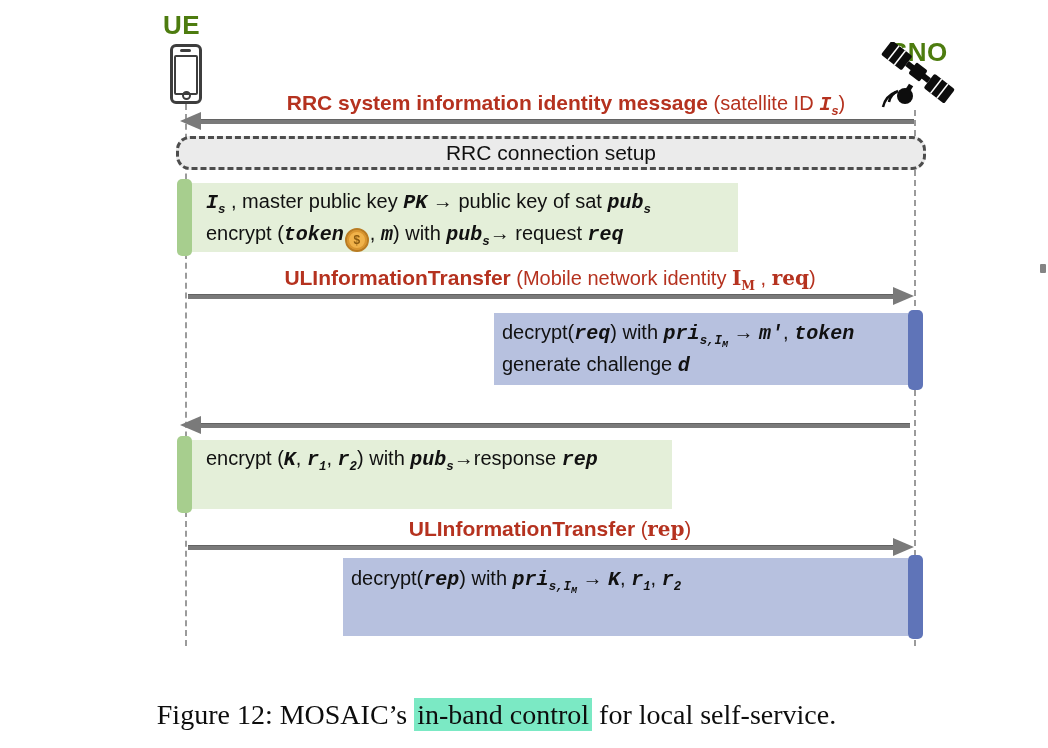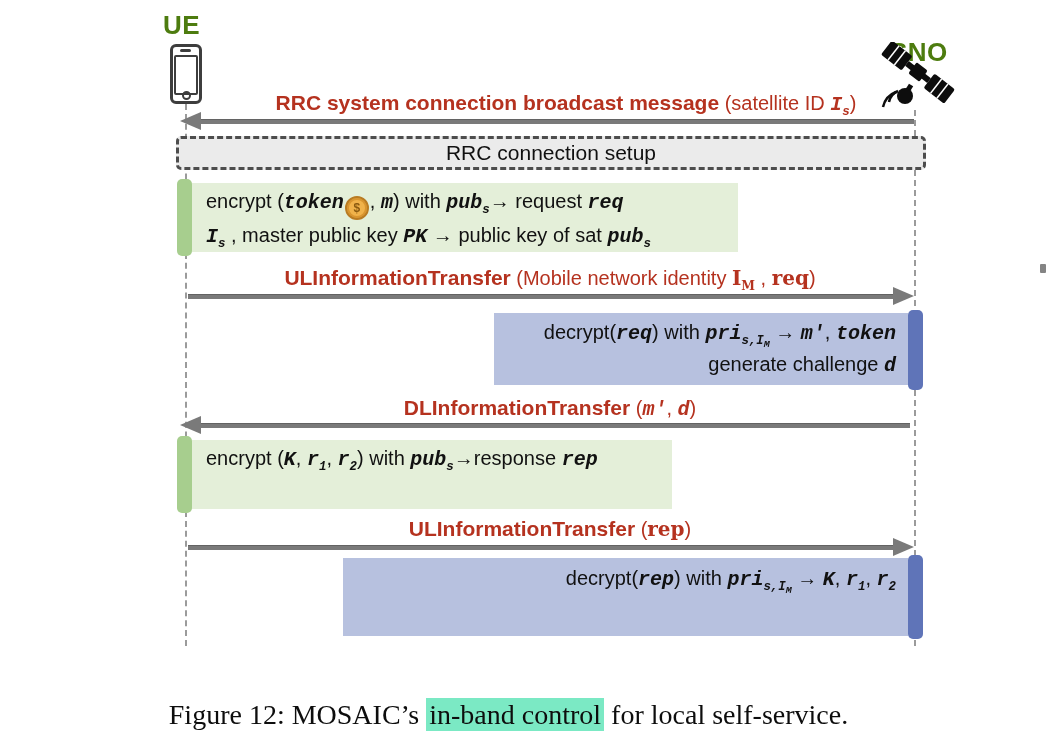--- a/index.html
+++ b/index.html
@@ -25,48 +25,48 @@
   .mu{font-family:"DejaVu Serif",serif;font-style:normal;font-weight:bold;}
   sub{font-size:0.62em;line-height:0;}
   sub sub{font-size:0.8em;}
 
   .arrow-line{position:absolute;height:4px;background:#7a7a7a;z-index:1;border-top:1px solid #636363;}
   .head-left{position:absolute;width:0;height:0;border-top:9px solid transparent;border-bottom:9px solid transparent;border-right:21px solid #7a7a7a;z-index:1;}
   .head-right{position:absolute;width:0;height:0;border-top:9px solid transparent;border-bottom:9px solid transparent;border-left:21px solid #7a7a7a;z-index:1;}
 
   
   .setup-box{position:absolute;left:176px;top:136px;width:744px;height:28px;background:#ebebeb;
-             border:3px dashed #4d4d4d;border-radius:5px;text-align:center;font-size:21px;line-height:28px;z-index:2;}
+             border:3px dashed #4d4d4d;border-radius:14px;text-align:center;font-size:21px;line-height:28px;z-index:2;}
   .service-box{position:absolute;left:176px;top:644px;width:742px;height:32px;background:#fff;
                border:3px solid #2f3d5c;border-radius:10px;text-align:center;font-size:23px;line-height:32px;z-index:3;}
 
   
   .note{position:absolute;font-size:20px;line-height:31px;z-index:2;white-space:nowrap;}
   .note-g{background:#e4efd9;text-align:left;padding:3px 10px 3px 14px;}
-  .note-b{background:#b7c1df;text-align:right;padding:4px 12px 4px 8px;}
+  .note-b{background:#b7c1df;padding:4px 12px 4px 8px;}
   .bar{position:absolute;width:15px;border-radius:5px;z-index:3;}
   .bar-g{background:#a7ce8e;}
   .bar-b{background:#5f74b8;}
 
   
   .coin{display:inline-block;width:20px;height:20px;border-radius:50%;background:#f0b24a;border:2px solid #b97b22;
         box-shadow:inset 0 0 0 2px #d9952f;text-align:center;font-size:12px;line-height:20px;font-weight:bold;color:#8a5a10;vertical-align:-4px;margin:0 1px;}
   .mag{display:inline-block;position:relative;width:26px;height:26px;vertical-align:-7px;margin-right:5px;}
   .mag .lens{position:absolute;left:0;top:0;width:15px;height:15px;border:3px solid #5588bb;border-radius:50%;background:#cfeefc;}
   .mag .handle{position:absolute;left:16px;top:15px;width:5px;height:11px;background:#d2556b;border:1px solid #9c3448;border-radius:3px;transform:rotate(-45deg);}
   .agree{display:inline-block;position:relative;width:40px;height:34px;vertical-align:-10px;margin-left:4px;}
   .agree .clip{position:absolute;right:2px;top:2px;width:22px;height:28px;background:#f4f6fa;border:2px solid #5a6b8c;border-radius:3px;}
   .agree .cliptab{position:absolute;right:9px;top:-3px;width:11px;height:6px;background:#cc4f3d;border-radius:2px;z-index:2;}
   .agree .lines{position:absolute;right:6px;top:8px;width:15px;height:17px;
                 background:repeating-linear-gradient(#7c8aa5 0 2px,transparent 2px 6px);}
   .agree .hand{position:absolute;left:0;bottom:-2px;width:21px;height:21px;background:#4fb287;border-radius:50%;z-index:3;}
   .agree .hand::before{content:"";position:absolute;left:3px;top:8px;width:14px;height:6px;background:#e8b04b;border-radius:3px;transform:rotate(-18deg);}
 
   
-  .caption{position:absolute;left:16px;top:699px;width:985px;text-align:center;
+  .caption{position:absolute;left:4px;top:699px;width:985px;text-align:center;
            font-family:"Liberation Serif","DejaVu Serif",serif;font-size:28px;color:#0d0d0d;z-index:2;}
   .hl{background:#7be9c4;padding:1px 3px;}
 
   .stray{position:absolute;left:1040px;top:264px;width:6px;height:9px;background:#6f6f6f;border-radius:1px;opacity:.85;z-index:1;}
 </style>
 </head>
 <body>
 
 <div class="canvas">
 
@@ -96,58 +96,55 @@
       </g>
       <rect x="32" y="42" width="5" height="11" fill="#0d0d0d" transform="rotate(32 34 47)"></rect>
       <circle cx="31" cy="54" r="8" fill="#0d0d0d"></circle>
       <path d="M15 60 a15 15 0 0 1 9 -11" stroke="#0d0d0d" stroke-width="2.5" fill="none"></path>
       <path d="M9 65 a21 21 0 0 1 13 -15" stroke="#0d0d0d" stroke-width="2.5" fill="none"></path>
     </svg>
   </div>
   <div class="lifeline" style="left:914px;top:110px;height:536px;"></div>
 
   <div class="msg" style="top:91px;left:196px;width:740px;">
-    <span class="b">RRC system connection broadcast message</span><span> (satellite ID </span><span class="m"><span>I</span><sub><span>s</span></sub></span><span>)</span>
+    <span class="b">RRC system information identity message</span><span> (satellite ID </span><span class="m"><span>I</span><sub><span>s</span></sub></span><span>)</span>
   </div>
   <div class="arrow-line" style="left:198px;top:119px;width:716px;"></div>
   <div class="head-left" style="left:180px;top:112px;"></div>
 
   <div class="setup-box">
     <span>RRC connection setup</span>
   </div>
 
   <div class="bar bar-g" style="left:177px;top:179px;height:77px;"></div>
   <div class="note note-g" style="left:192px;top:183px;width:522px;height:63px;">
     <div>
-      <span>encrypt (</span><span class="m">token</span><span class="coin">$</span><span>, </span><span class="m">m</span><span>) with </span><span class="m"><span>pub</span><sub><span>s</span></sub></span><span>→ request </span><span class="m">req</span>
+      <span class="m"><span>I</span><sub><span>s</span></sub></span><span> , master public key </span><span class="m">PK</span><span> → public key of sat </span><span class="m"><span>pub</span><sub><span>s</span></sub></span>
     </div>
     <div>
-      <span class="m"><span>I</span><sub><span>s</span></sub></span><span> , master public key </span><span class="m">PK</span><span> → public key of sat </span><span class="m"><span>pub</span><sub><span>s</span></sub></span>
+      <span>encrypt (</span><span class="m">token</span><span class="coin">$</span><span>, </span><span class="m">m</span><span>) with </span><span class="m"><span>pub</span><sub><span>s</span></sub></span><span>→ request </span><span class="m">req</span>
     </div>
   </div>
 
   <div class="msg" style="top:266px;">
     <span class="b">ULInformationTransfer</span><span> (Mobile network identity </span><span class="mu"><span>I</span><sub><span>M</span></sub></span><span> , </span><span class="mu">req</span><span>)</span>
   </div>
   <div class="arrow-line" style="left:188px;top:294px;width:706px;"></div>
   <div class="head-right" style="left:893px;top:287px;"></div>
 
   <div class="note note-b" style="left:494px;top:313px;width:394px;height:64px;">
     <div>
       <span>decrypt(</span><span class="m">req</span><span>) with </span><span class="m"><span>pri</span><sub><span>s,I</span><sub><span>M</span></sub></sub></span><span> → </span><span class="m">m′</span><span>,  </span><span class="m">token</span>
     </div>
     <div>
       <span>generate challenge </span><span class="m">d</span>
     </div>
   </div>
   <div class="bar bar-b" style="left:908px;top:310px;height:80px;"></div>
 
-  <div class="msg" style="top:396px;">
-    <span class="b">DLInformationTransfer</span><span> (</span><span class="m">m′</span><span>, </span><span class="m">d</span><span>)</span>
-  </div>
   <div class="arrow-line" style="left:198px;top:423px;width:712px;"></div>
   <div class="head-left" style="left:180px;top:416px;"></div>
 
   <div class="bar bar-g" style="left:177px;top:436px;height:77px;"></div>
   <div class="note note-g" style="left:192px;top:440px;width:456px;height:63px;">
     <div>
       <span>encrypt (</span><span class="m">K</span><span>, </span><span class="m"><span>r</span><sub><span>1</span></sub></span><span>, </span><span class="m"><span>r</span><sub><span>2</span></sub></span><span>) with </span><span class="m"><span>pub</span><sub><span>s</span></sub></span><span>→response </span><span class="m">rep</span>
     </div>
   </div>
 

